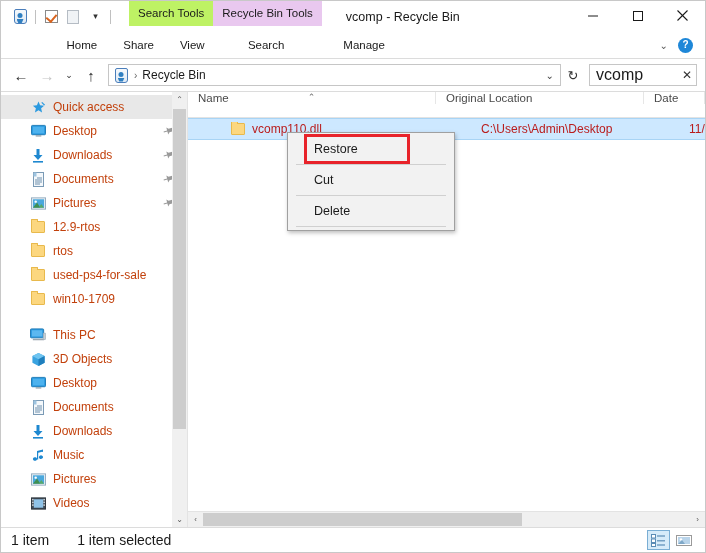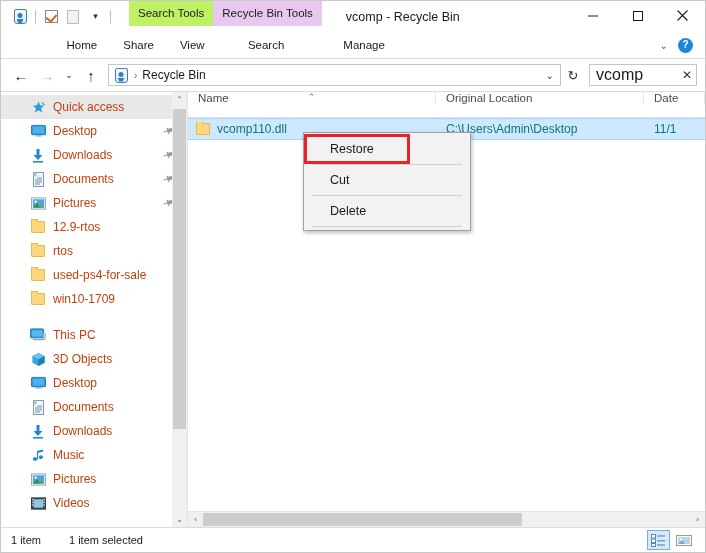--- a/index.html
+++ b/index.html
@@ -446,21 +446,22 @@
     font-size: 9px;
     color: #6a6a6a;
     line-height: 1;
   }
   .rows { flex: 1; overflow: hidden; position: relative; }
   .row {
     height: 22px;
     display: flex;
     align-items: center;
     font-size: 12px;
-    color: #0f766e;
+    color: #b91c1c;
+    padding-left: 35px;
   }
   .row.selected {
     background: #cde8ff;
     border-top: 1px solid #a8d4f5;
     border-bottom: 1px solid #a8d4f5;
     box-sizing: border-box;
   }
   .cell {
     padding-left: 10px;
     box-sizing: border-box;
@@ -517,21 +518,21 @@
     position: absolute;
     left: 0; top: 1px;
     height: 13px;
     width: 65.5%;
     background: #cdcdcd;
   }
 
   
   .ctxmenu {
     position: absolute;
-    left: 302px;
+    left: 286px;
     top: 131px;
     width: 168px;
     background: #f2f2f2;
     border: 1px solid #a0a0a0;
     box-shadow: 1px 2px 4px rgba(0,0,0,0.25);
     padding: 2px 0;
     z-index: 40;
     box-sizing: border-box;
   }
   .ctxitem {
@@ -562,21 +563,21 @@
   }
 
   
   .statusbar {
     height: 24px;
     flex: 0 0 24px;
     border-top: 1px solid #dcdcdc;
     display: flex;
     align-items: center;
     padding: 0 10px;
-    font-size: 11px;
+    font-size: 14px;
     color: #1a1a1a;
     background: #ffffff;
   }
   .status-sep { width: 28px; }
   .status-right {
     margin-left: auto;
     display: flex;
     align-items: center;
     gap: 2px;
   }

